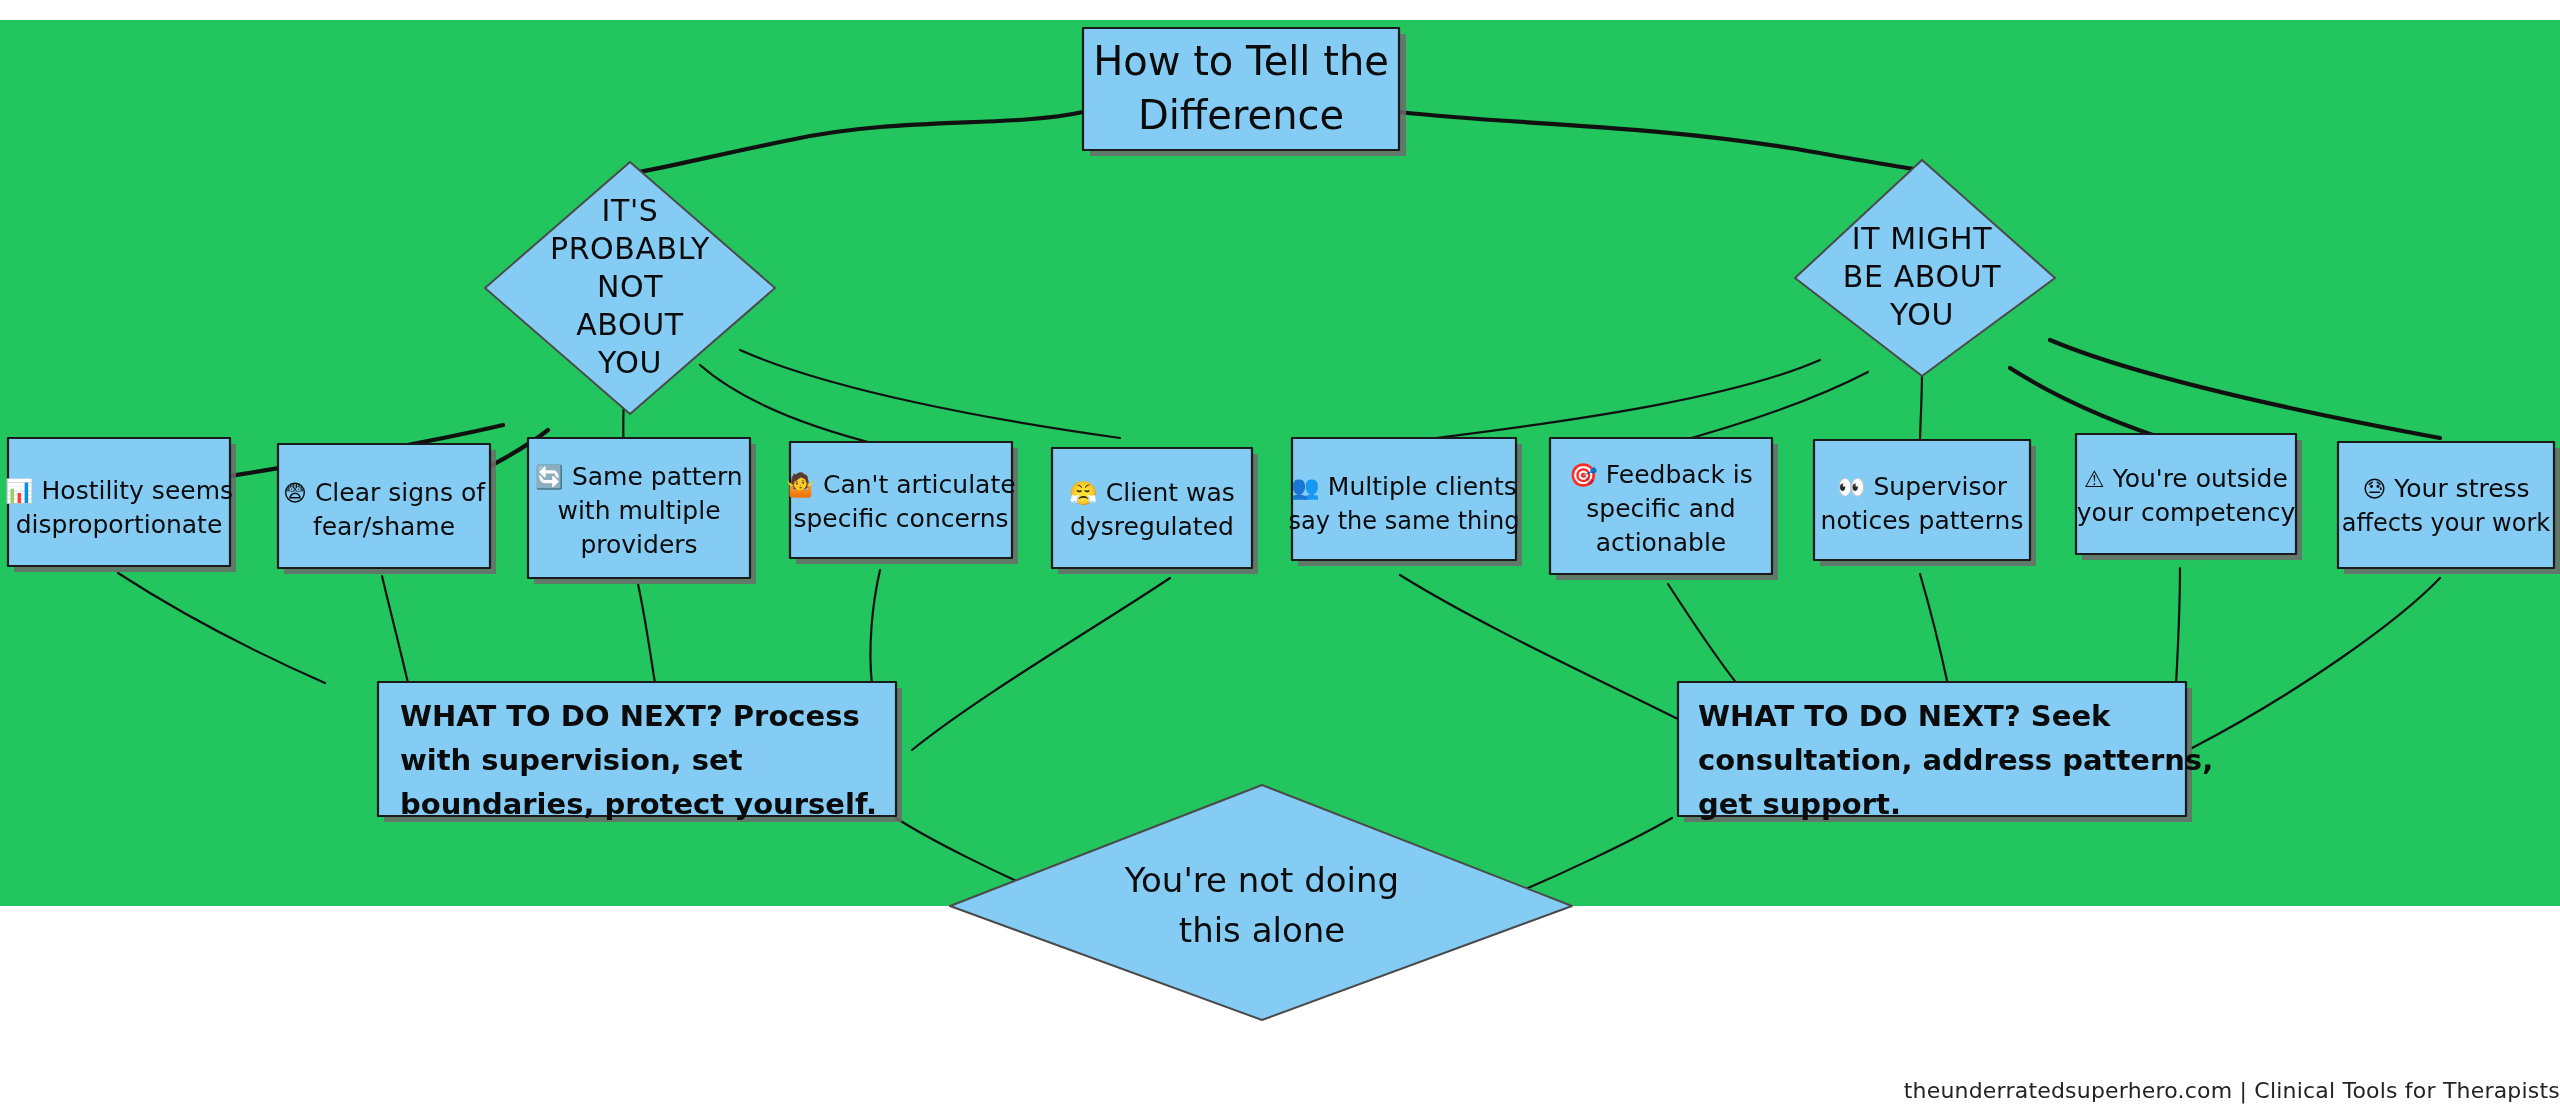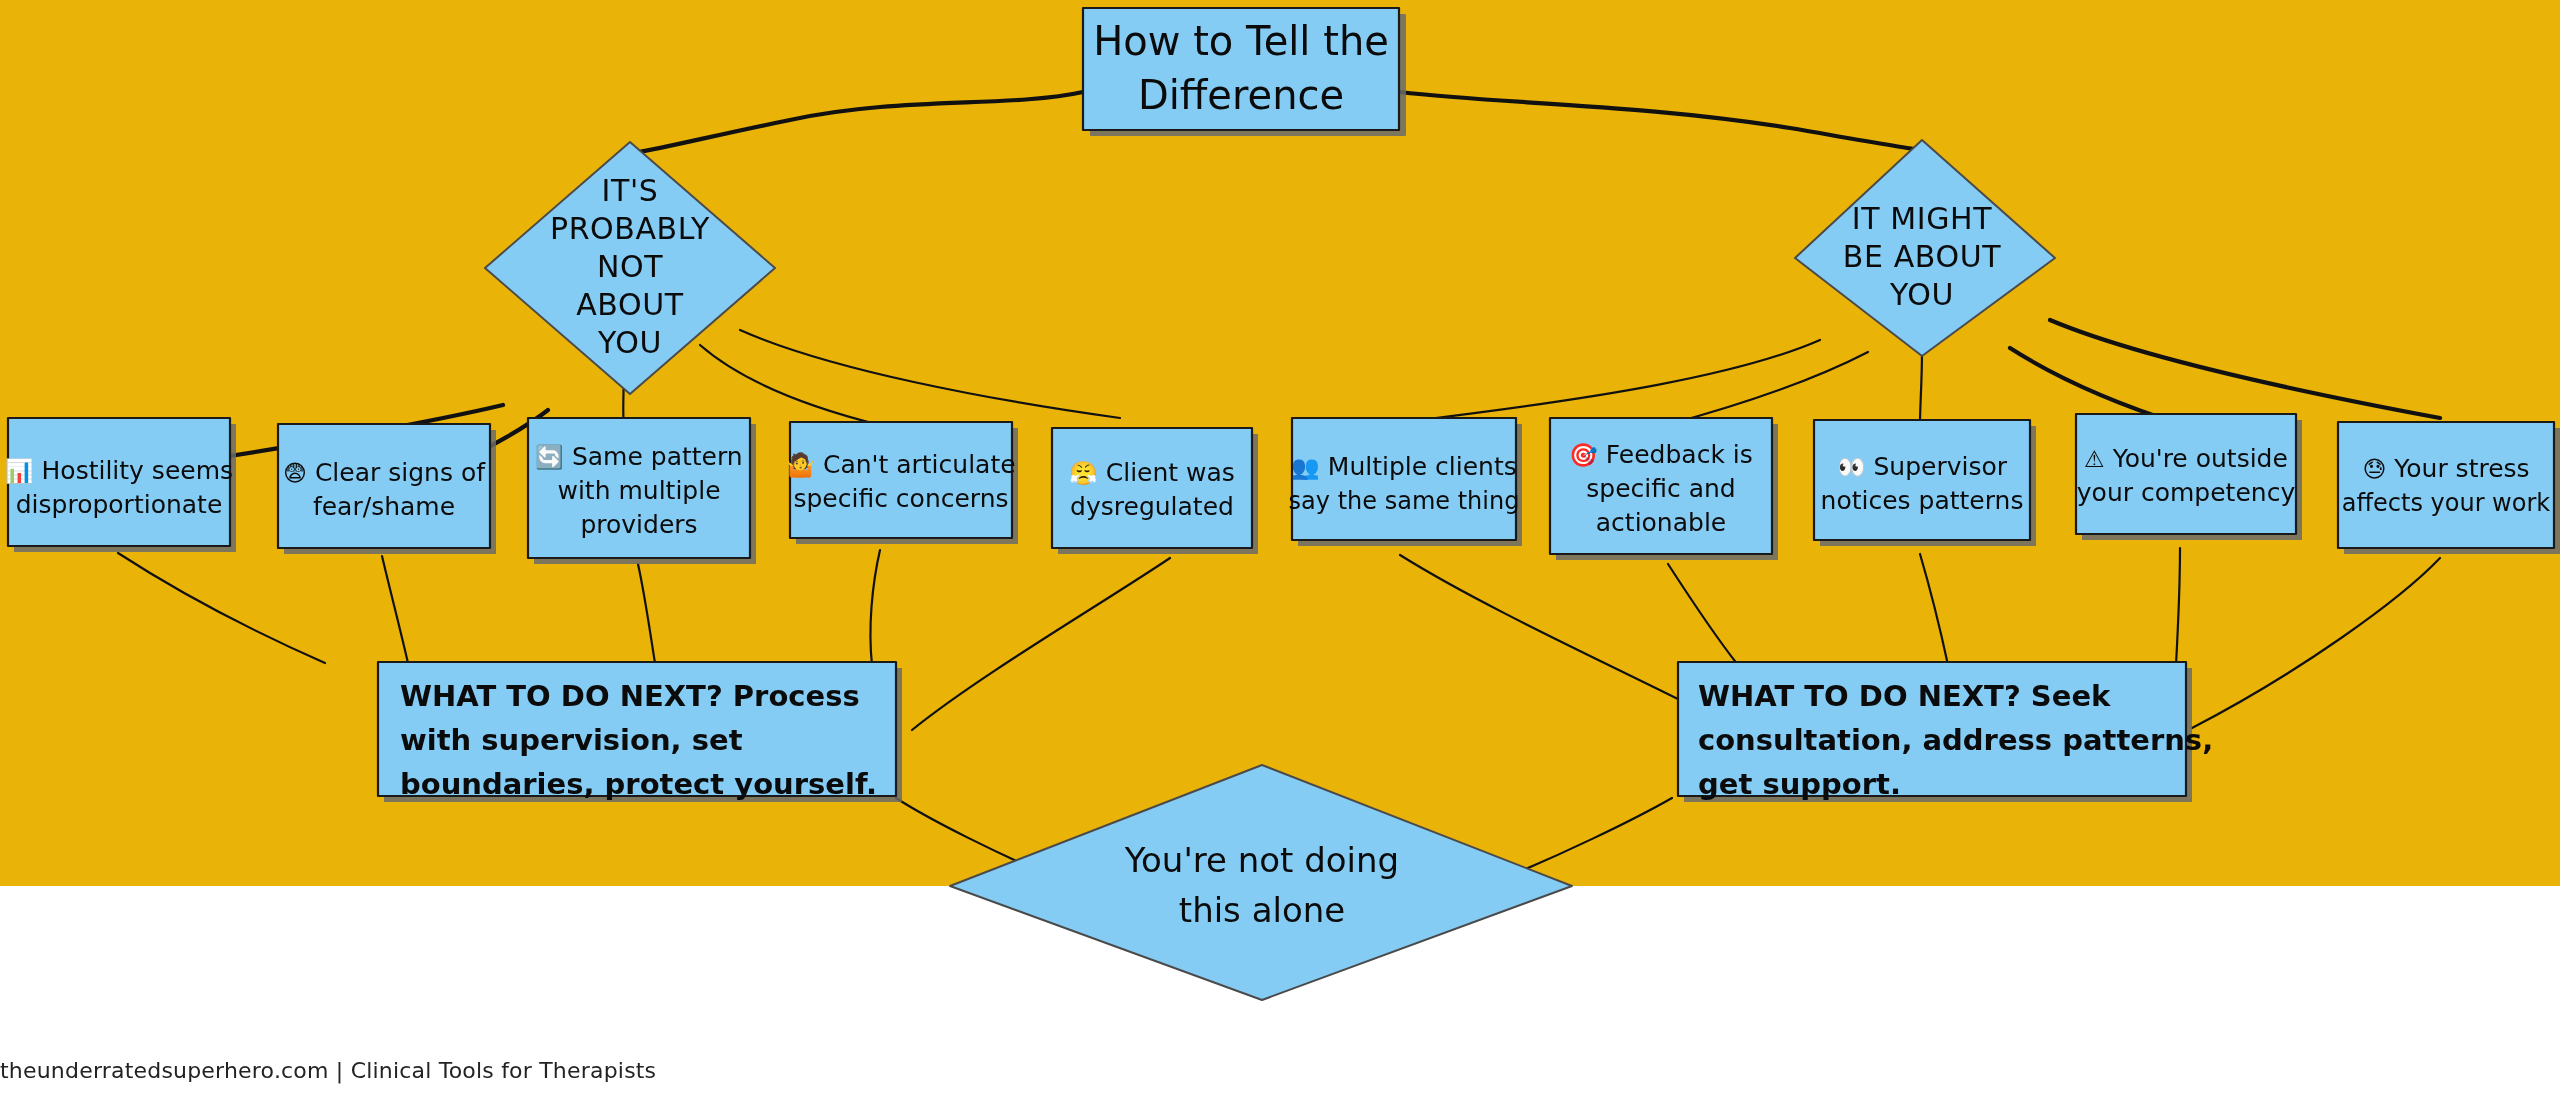--- a/index.html
+++ b/index.html
@@ -10,21 +10,22 @@
   body {
     width: 2560px;
     height: 1106px;
     font-family: "DejaVu Sans", sans-serif;
     overflow: hidden;
   }
   #canvas {
     position: relative;
     width: 2560px;
     height: 886px;
-    background: #eab308;
+    background: #22c55e;
+    margin-top: 20px;
   }
   svg.flow {
     position: absolute;
     top: 0;
     left: 0;
     width: 2560px;
     height: 1106px;
   }
   .node-shadow { fill: #6b6b6b; opacity: .85; }
   .node-fill   { fill: #85ccf5; }
@@ -51,21 +52,21 @@
   .t-bottom  { font-size: 34px; }
   .emoji {
     font-family: "DejaVu Sans", sans-serif;
     font-size: 23px;
   }
   .footer {
     position: absolute;
     left: 0;
     right: 0;
     top: 1058px;
-    text-align: left;
+    text-align: right;
     font-family: "DejaVu Sans", sans-serif;
     font-size: 22px;
     color: #232323;
     letter-spacing: .2px;
   }
 </style>
 </head>
 <body>
 
 <div id="canvas">

